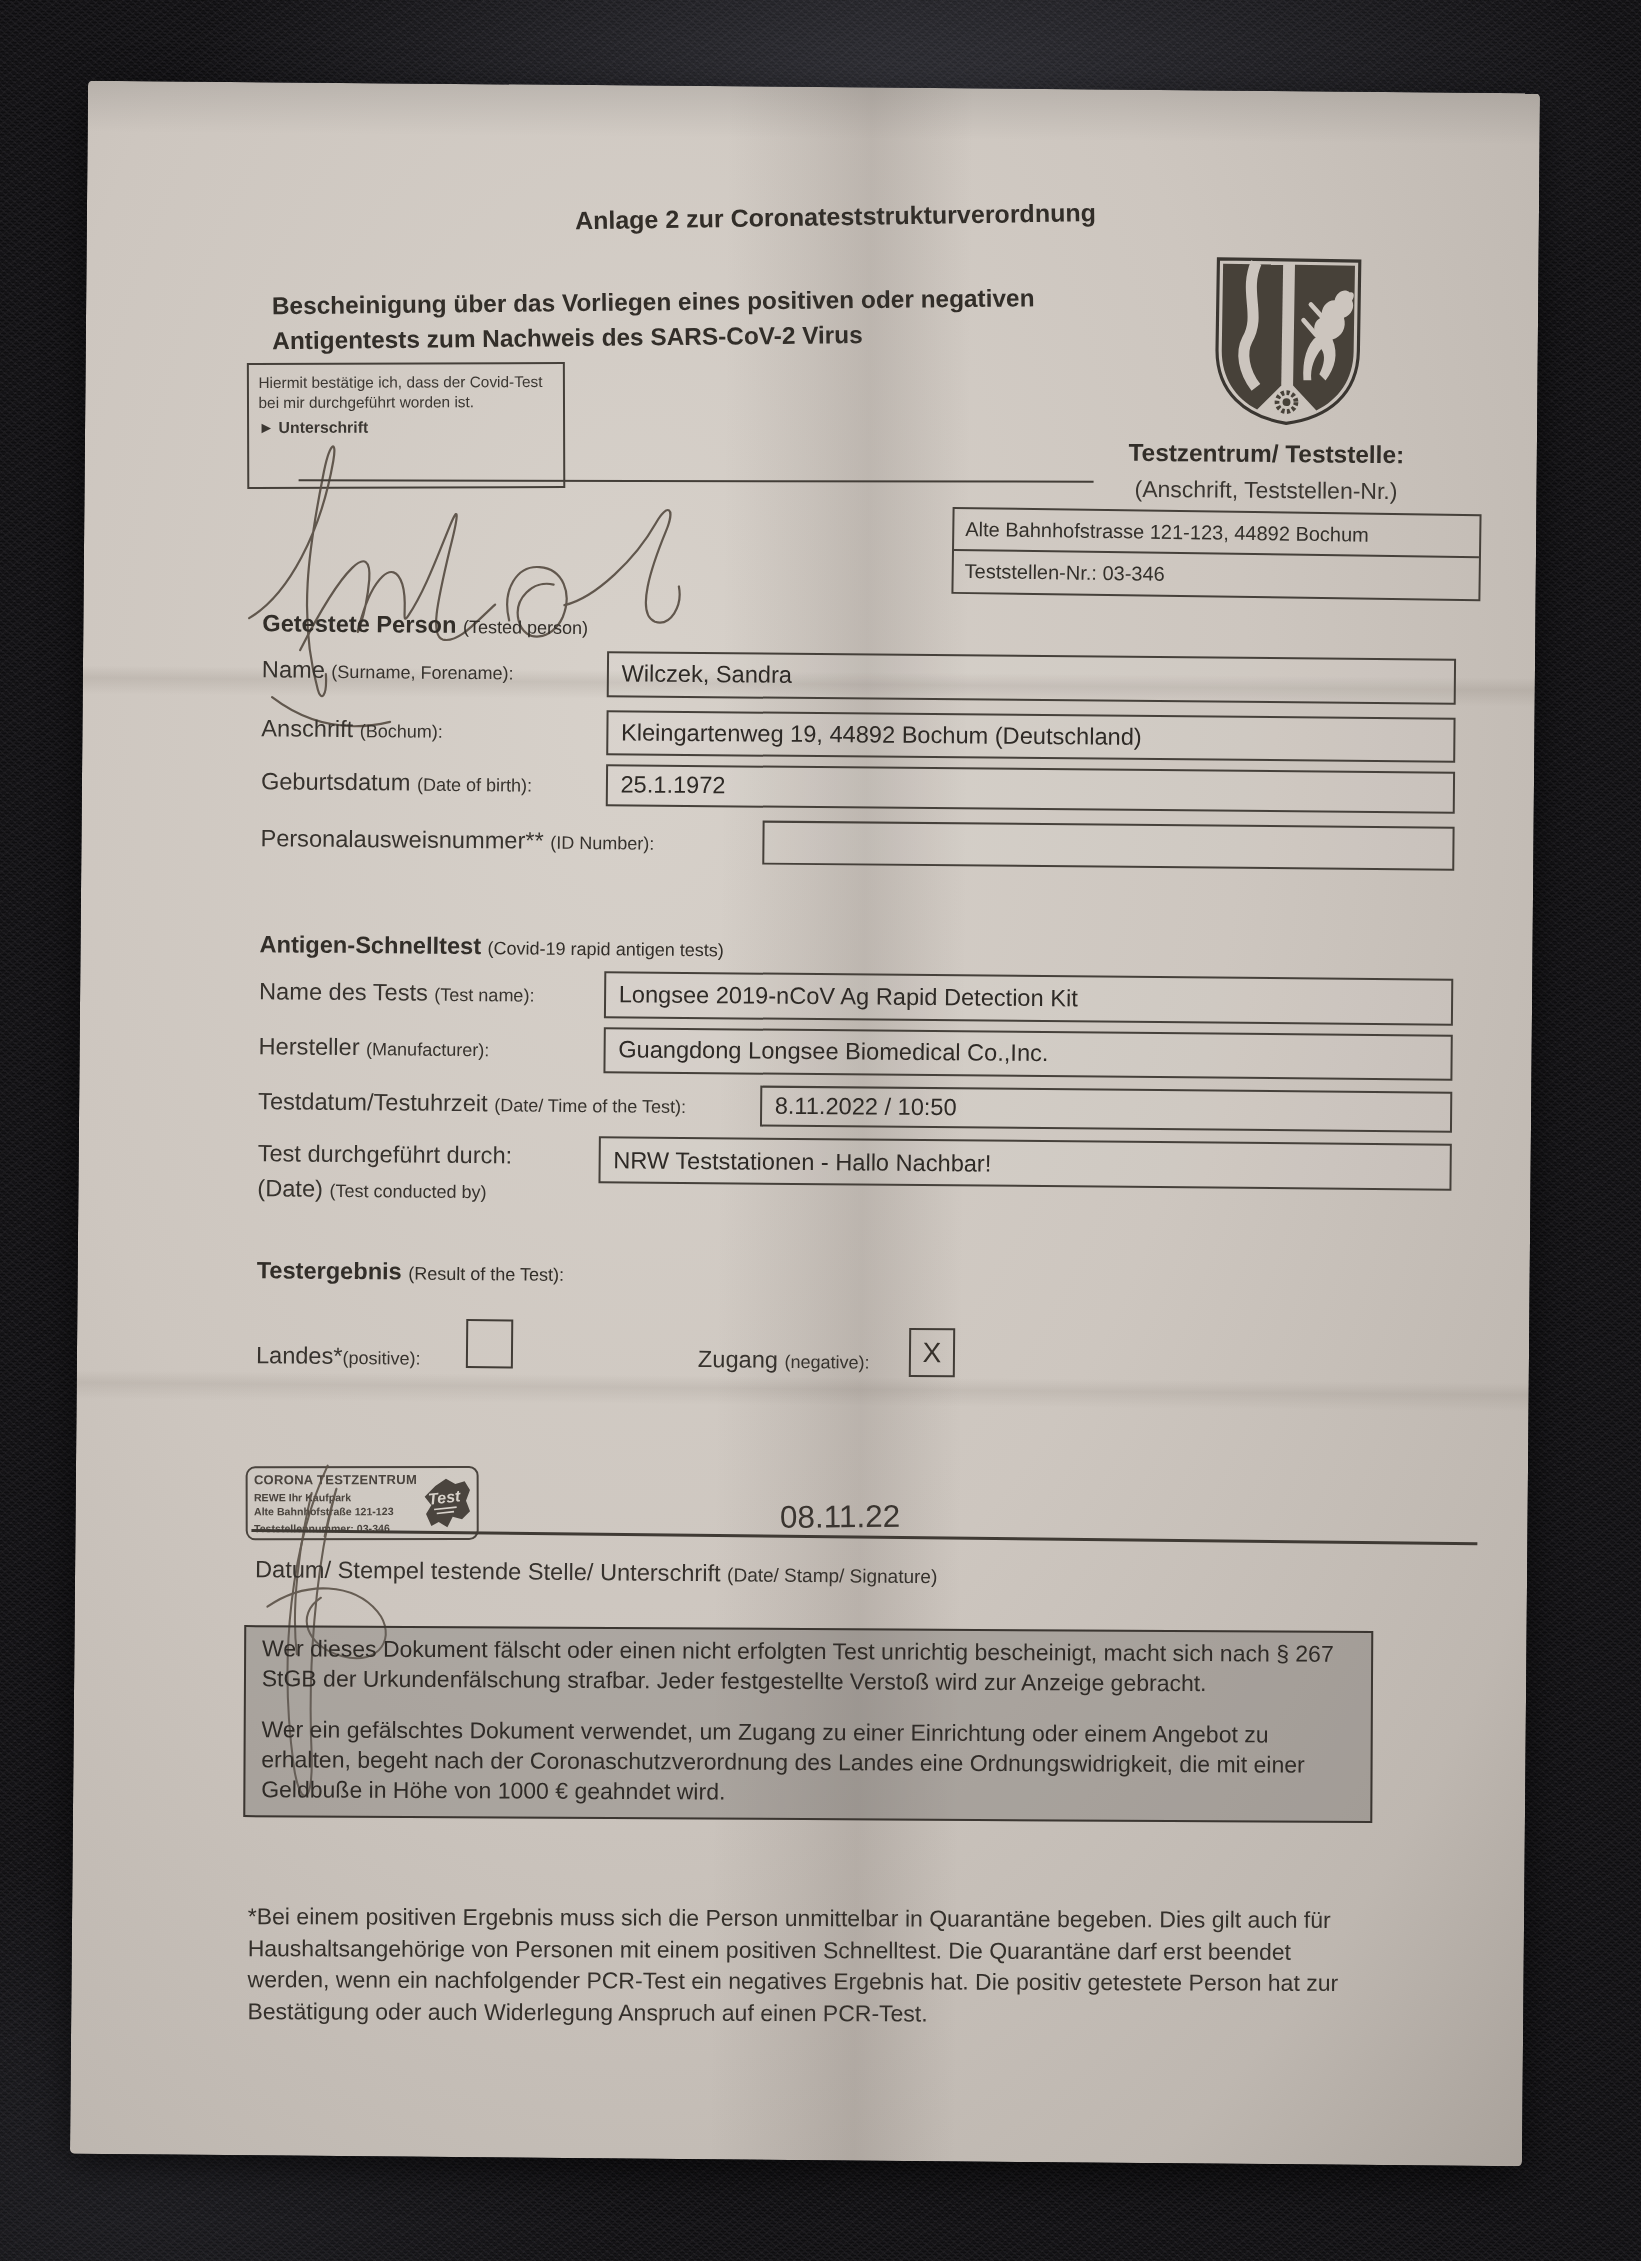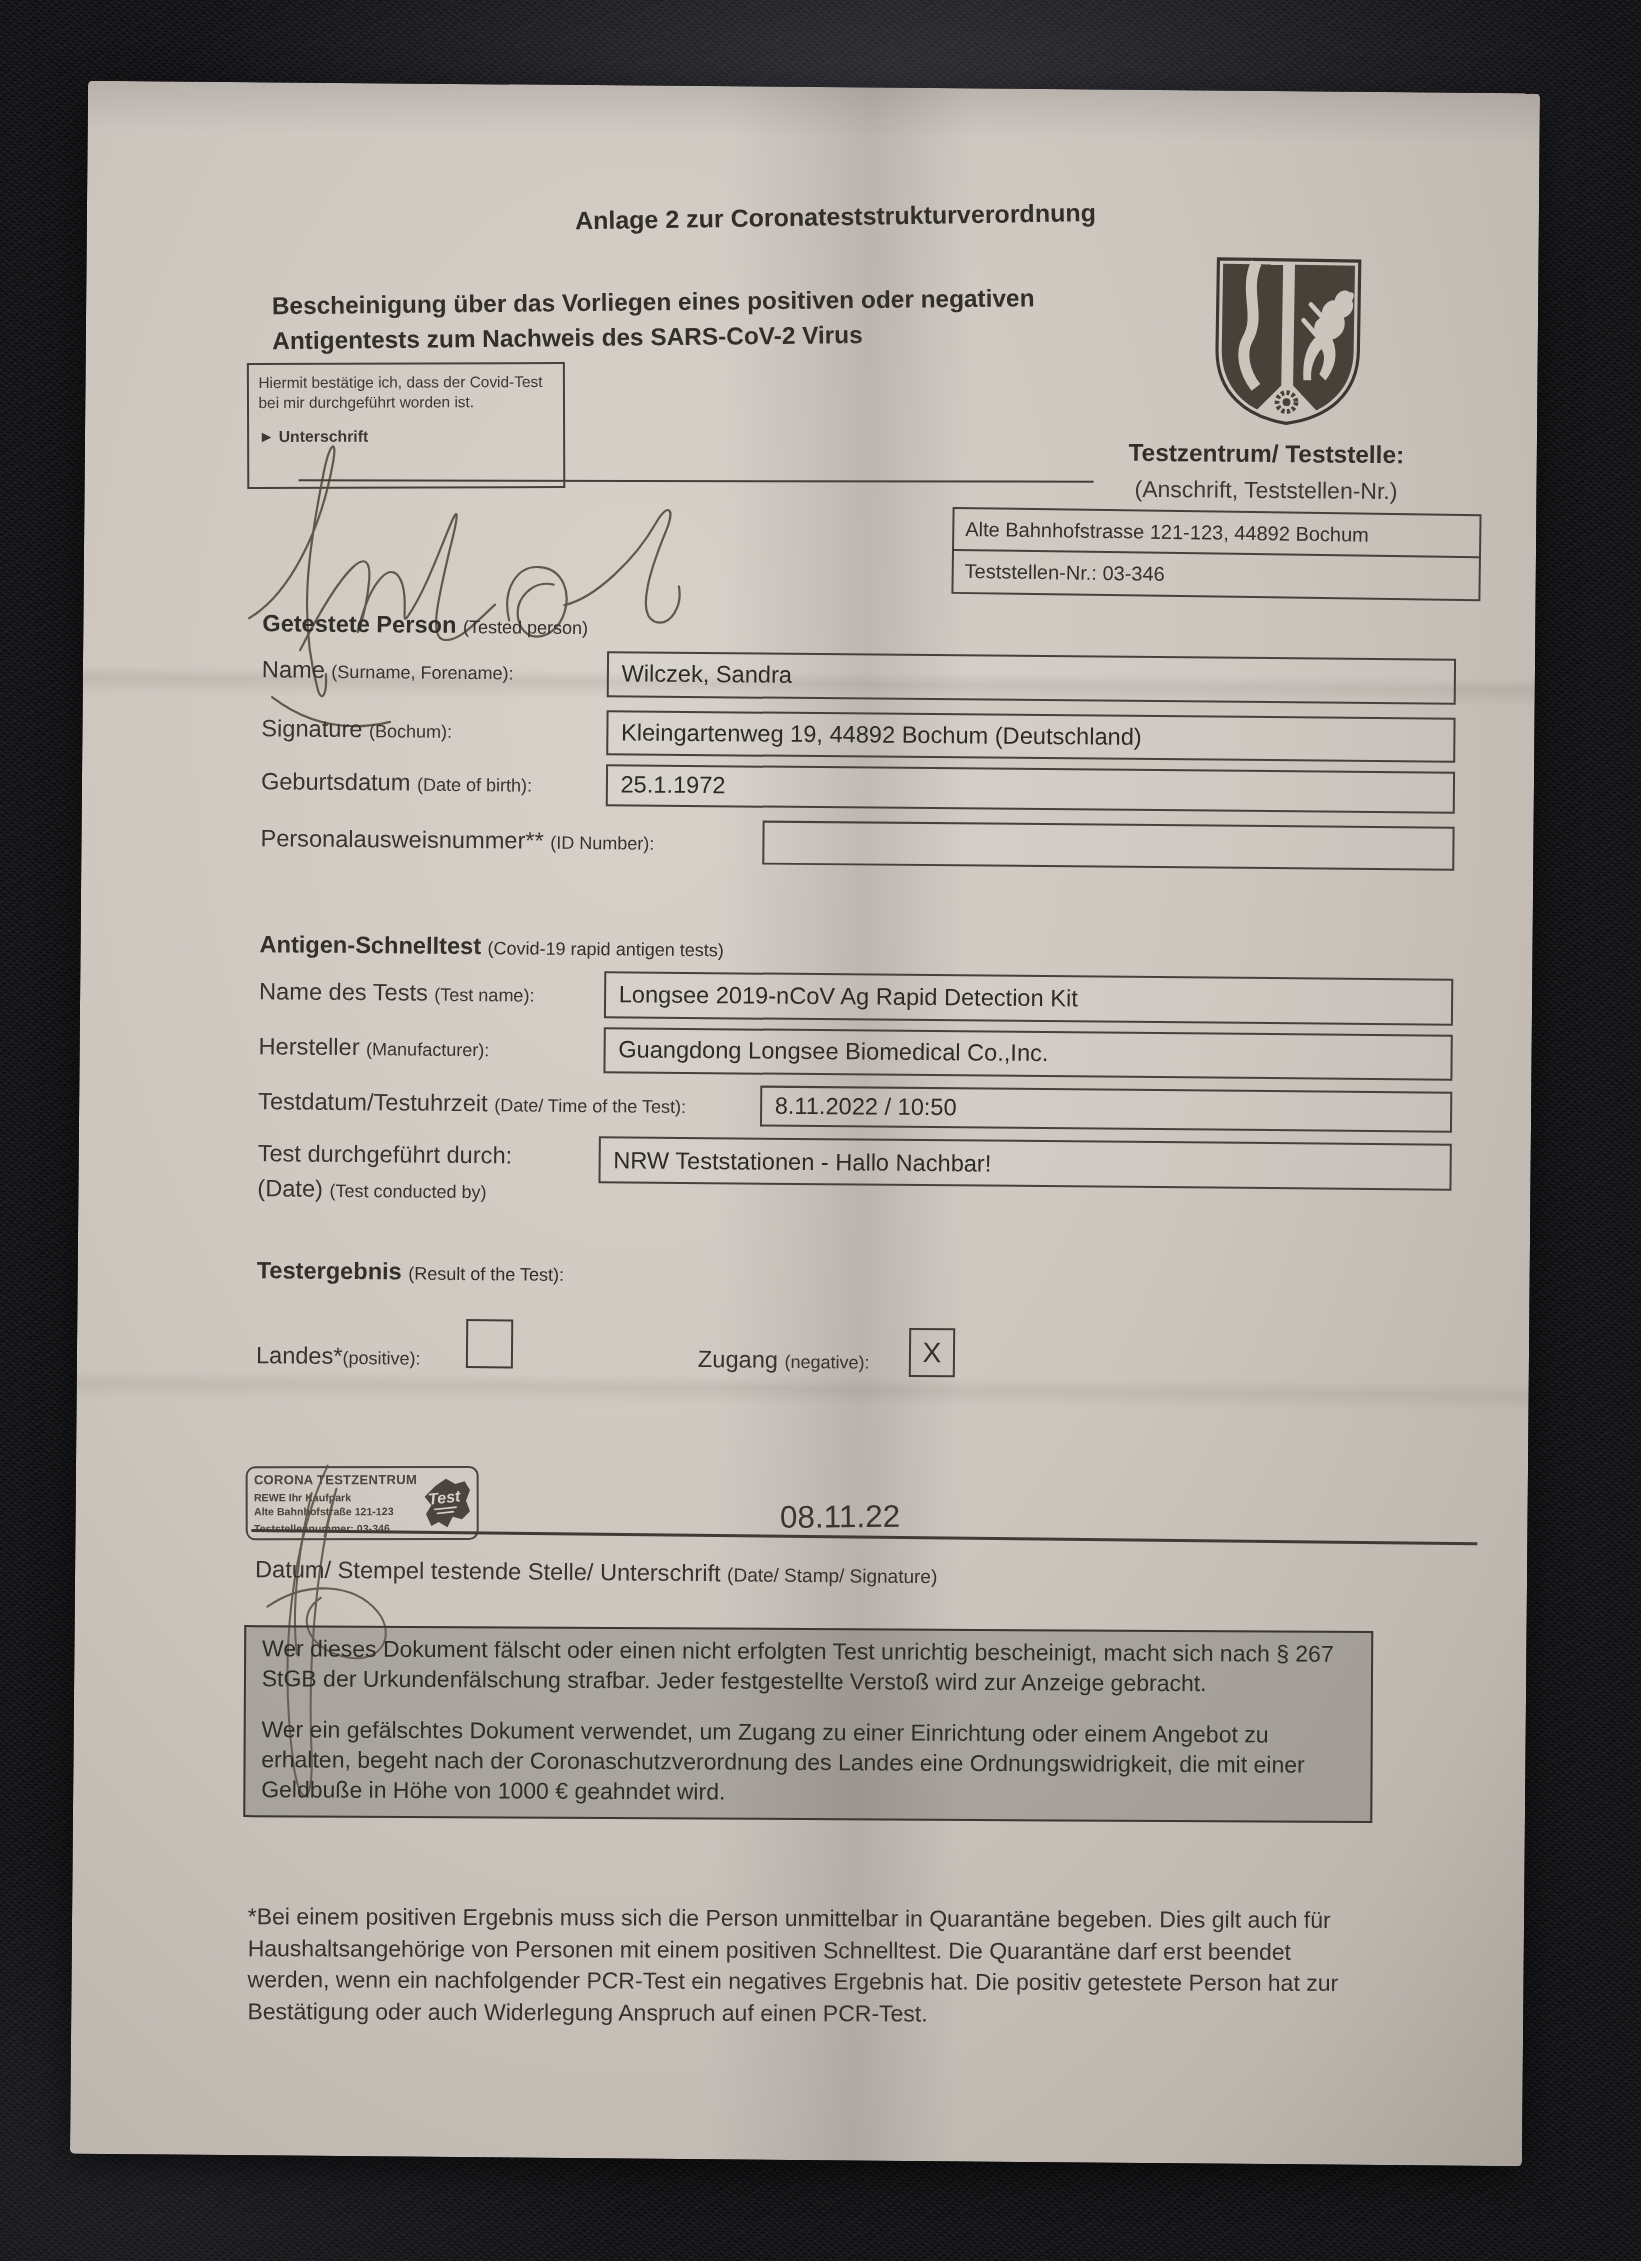--- a/index.html
+++ b/index.html
@@ -30,21 +30,21 @@
   }
   .abs{position:absolute;}
   .en{font-size:18px;font-weight:normal;}
   .lbl{font-size:23.6px;color:#37332e;white-space:nowrap;}
   .fbox{border:2.4px solid #45403a;background:rgba(255,255,255,0.06);}
   .fval{font-size:23.6px;color:#2e2a26;padding-left:12.6px;white-space:nowrap;overflow:hidden;}
   #title{left:331px;top:115px;width:835px;text-align:center;font-size:25px;font-weight:bold;transform:rotate(-1.4deg);color:#322e29;}
   #heading{left:186px;top:197px;width:929px;font-size:24.4px;font-weight:bold;line-height:35px;transform:rotate(-1.1deg);color:#322e29;}
   #coa{left:1125px;top:164px;width:154px;height:173px;transform:rotate(0.4deg);}
   #confirm{left:162px;top:279px;width:318px;min-height:126px;border:2px solid #45403a;padding:7.9px 9.5px;font-size:15.4px;line-height:19.7px;color:#3b3732;transform:rotate(-0.7deg);}
-  #confirm .siglabel{font-weight:bold;font-size:15.8px;margin-top:15px;}
+  #confirm .siglabel{font-weight:bold;font-size:15.8px;margin-top:6px;}
   #signature-svg{left:142px;top:276px;width:473px;height:394px;pointer-events:none;}
   #sigline1{left:214px;top:394px;width:795px;height:2.4px;background:#433e38;transform:rotate(-0.4deg);}
   #tc-title{left:898px;top:349px;width:567px;text-align:center;font-size:24.4px;font-weight:bold;color:#322e29;}
   #tc-sub{left:898px;top:386px;width:567px;text-align:center;font-size:23px;color:#3b3732;}
   #tcbox{left:868px;top:420px;width:529px;border:2.4px solid #45403a;transform:rotate(0.3deg);}
   .tcrow{font-size:20px;color:#33302b;padding:8.7px 11px;white-space:nowrap;}
   .tcrow.first{border-bottom:2.4px solid #45403a;}
   #person-heading{left:179px;top:528px;font-size:23.6px;color:#322e29;}
   .sec-h{font-weight:bold;}
   #lbl-name{left:179px;top:574px;}
@@ -147,21 +147,21 @@
 
     <div class="abs lbl" id="lbl-name">
       <span>Name</span>
       <span class="en">(Surname, Forename):</span>
     </div>
     <div class="abs fbox" id="box-name">
       <div class="fval">Wilczek, Sandra</div>
     </div>
 
     <div class="abs lbl" id="lbl-anschrift">
-      <span>Signature</span>
+      <span>Anschrift</span>
       <span class="en">(Bochum):</span>
     </div>
     <div class="abs fbox" id="box-anschrift">
       <div class="fval">Kleingartenweg 19, 44892 Bochum (Deutschland)</div>
     </div>
 
     <div class="abs lbl" id="lbl-geb">
       <span>Geburtsdatum</span>
       <span class="en">(Date of birth):</span>
     </div>

